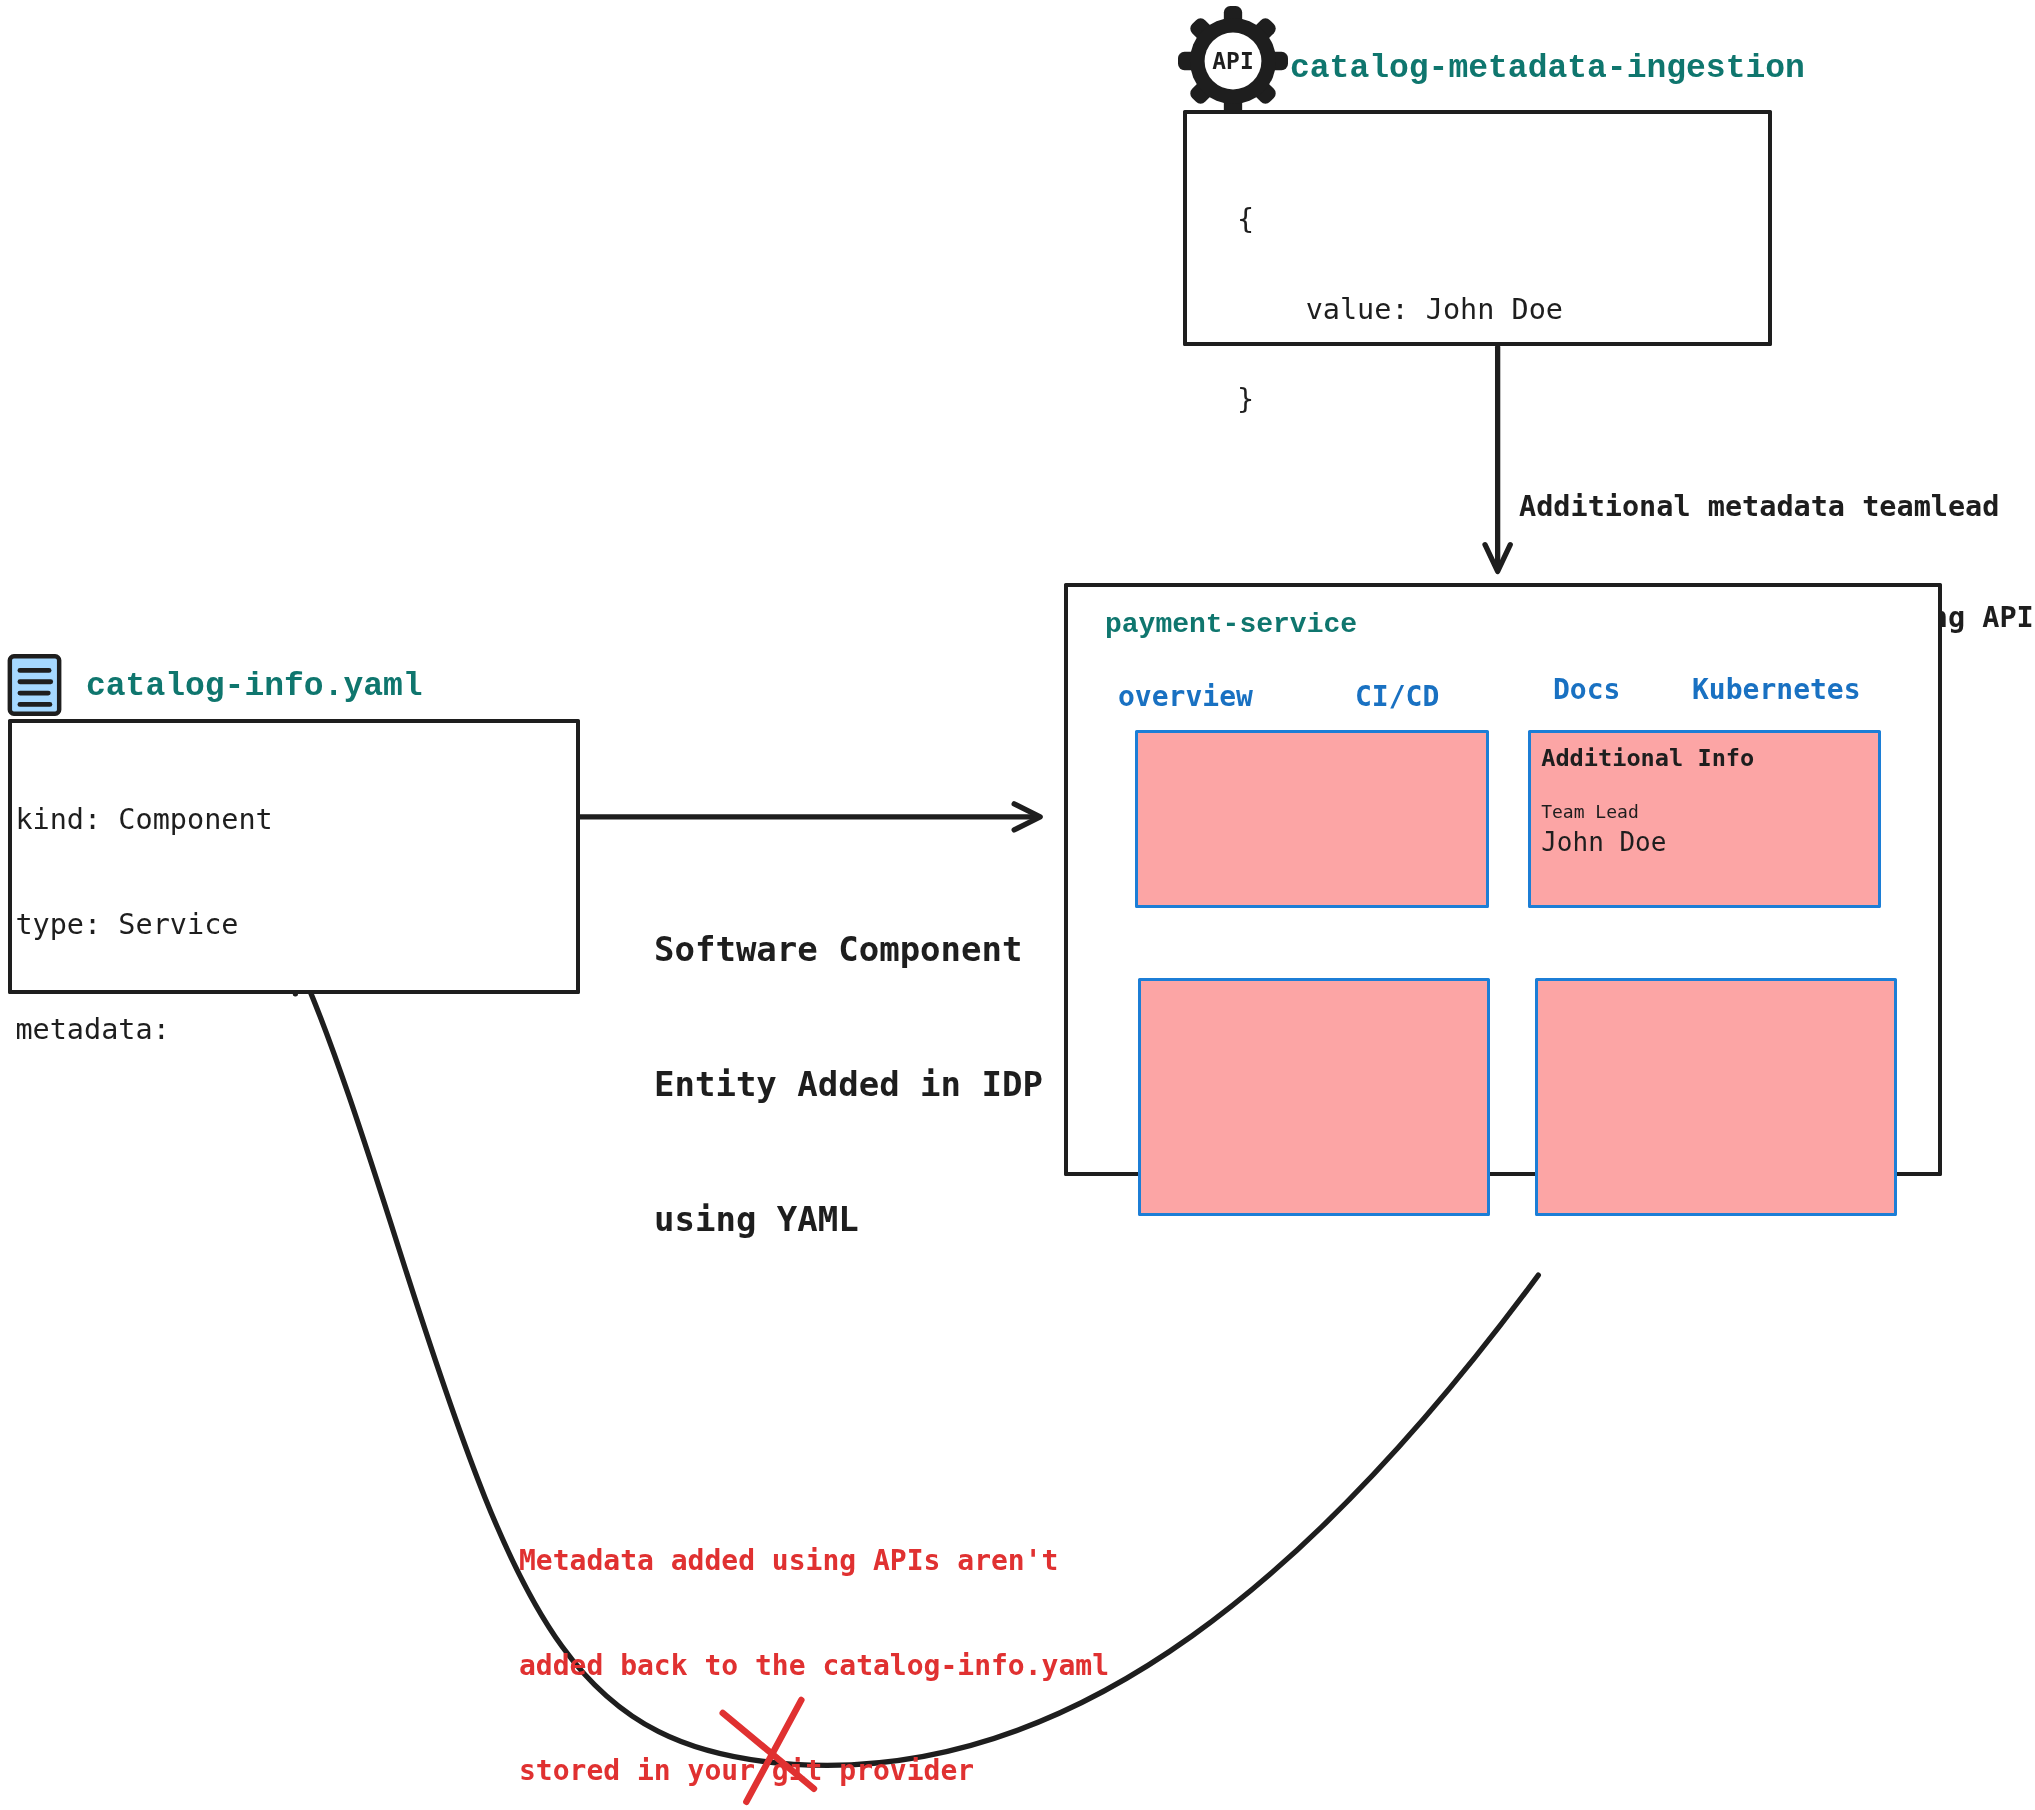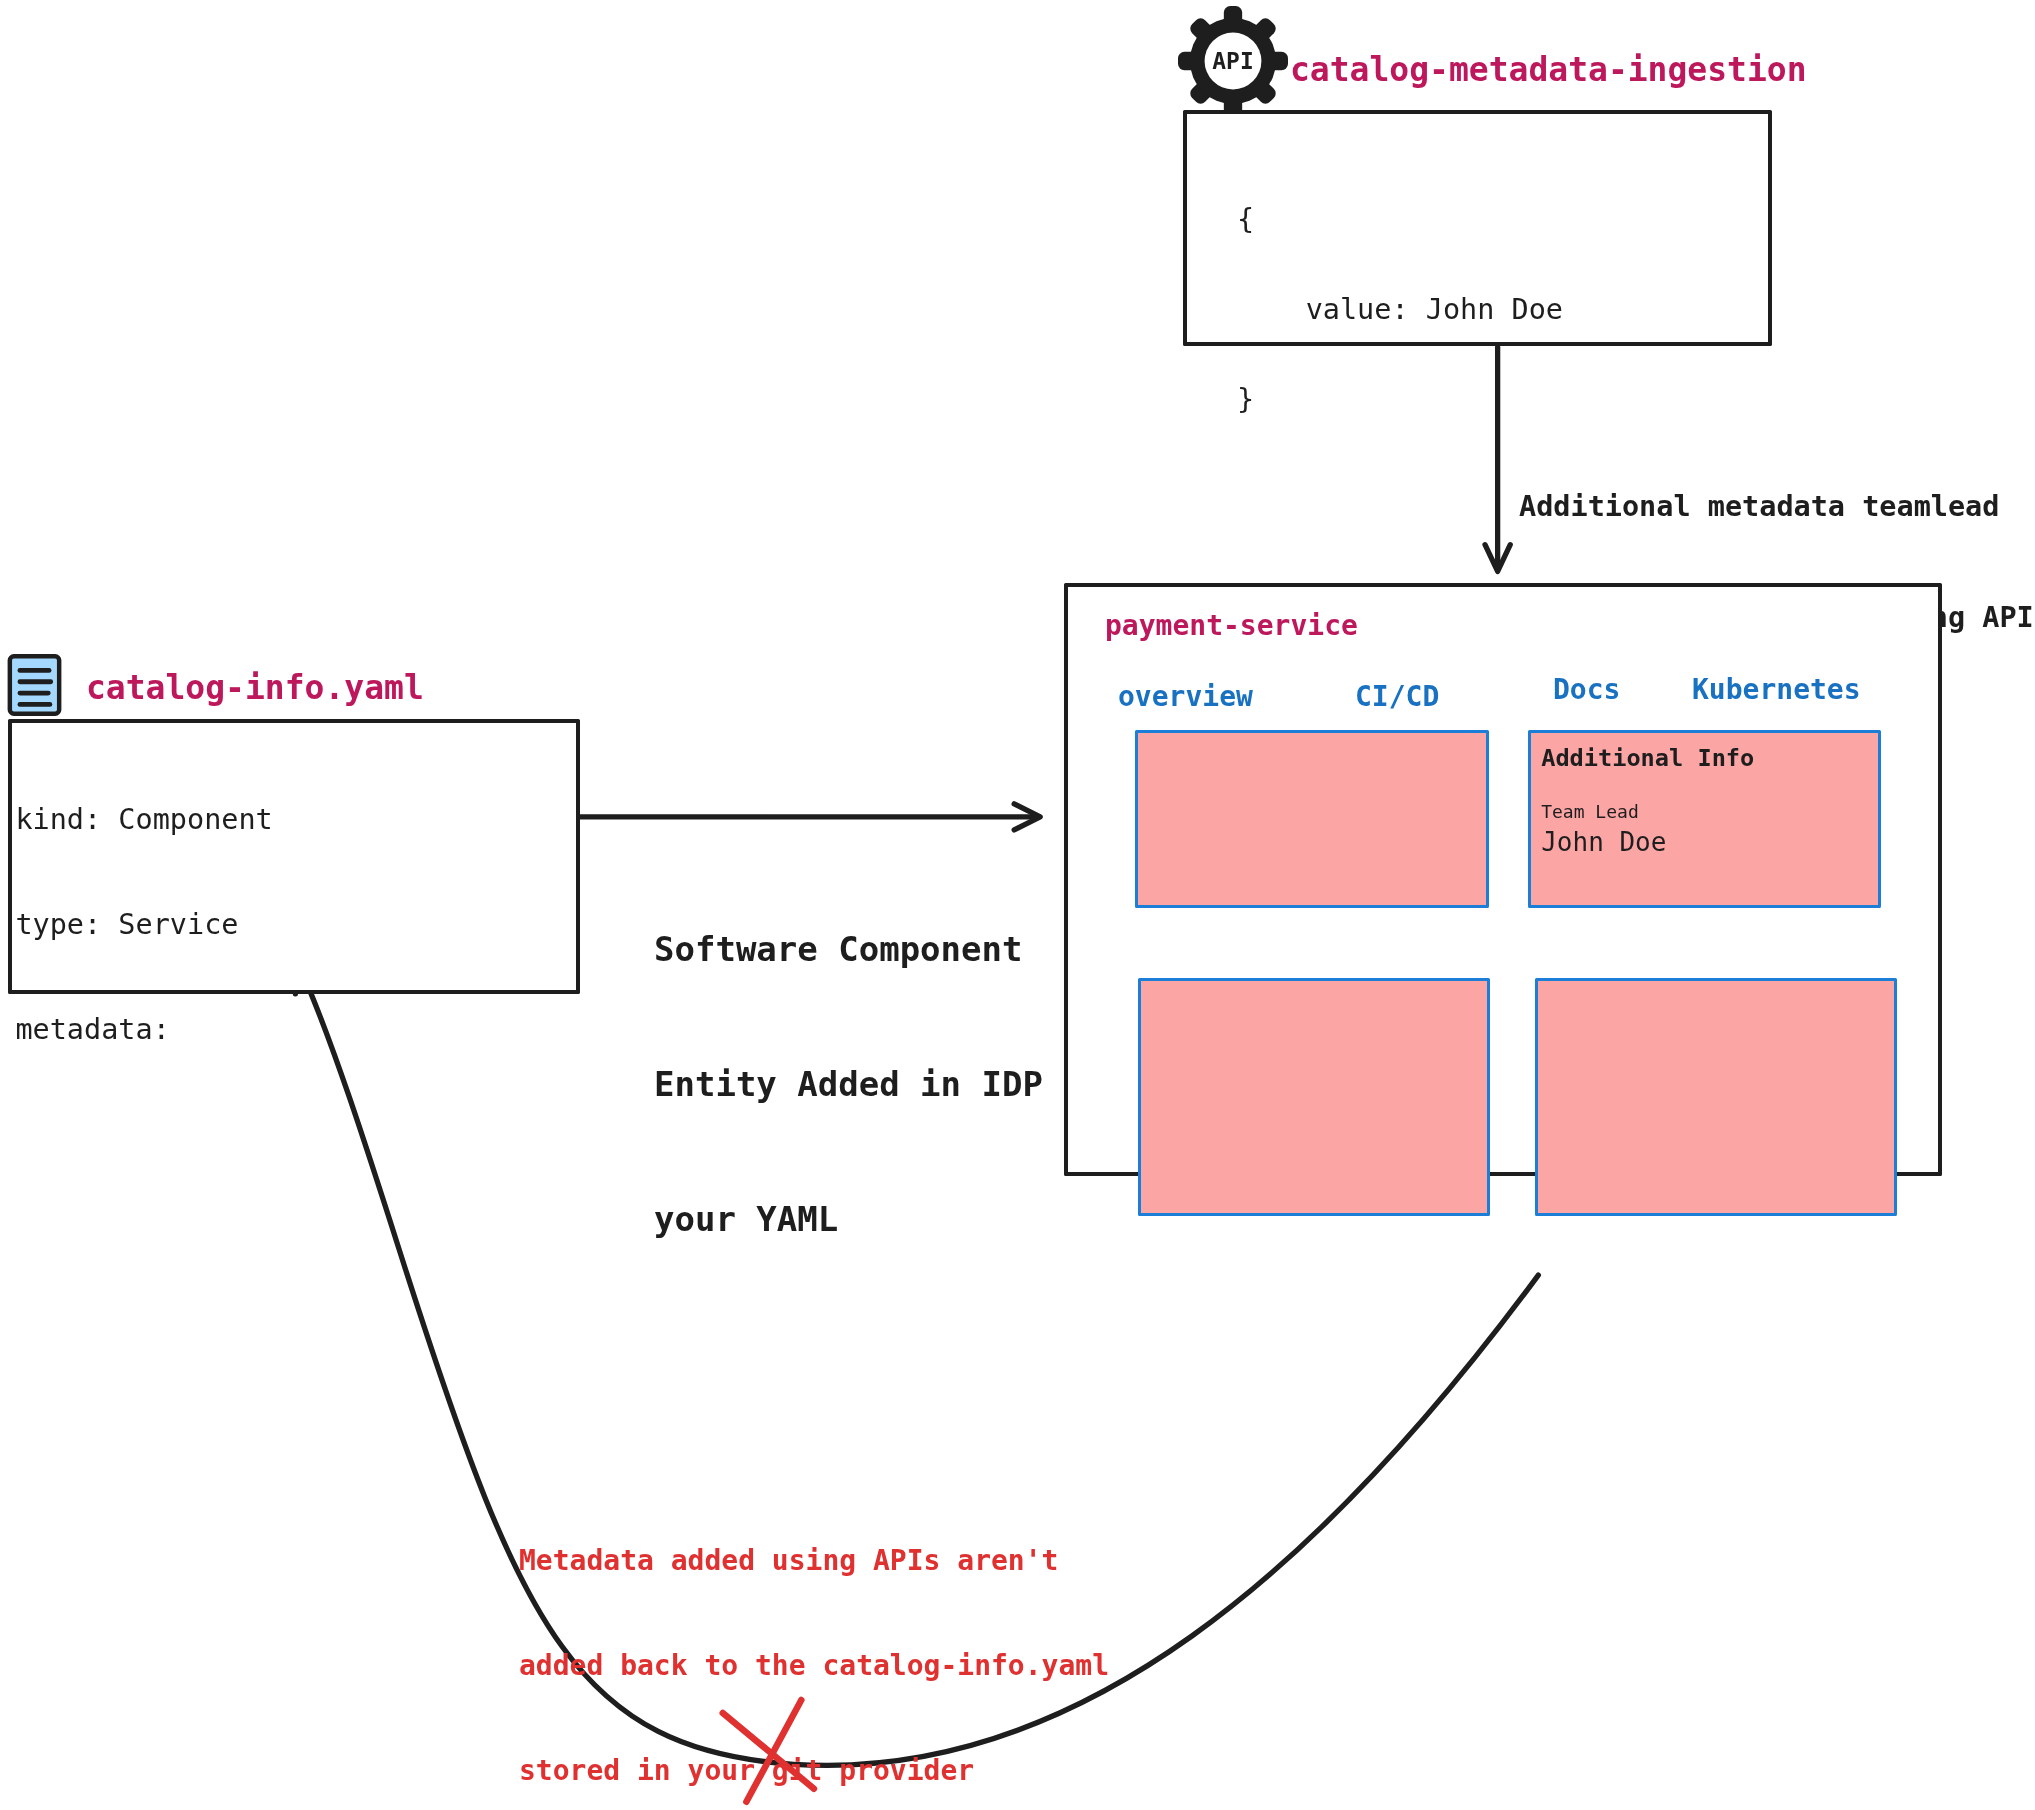--- a/index.html
+++ b/index.html
@@ -4,21 +4,21 @@
 <style>
   html,body{margin:0;padding:0;background:#ffffff;}
   .canvas{position:relative;width:2056px;height:1810px;background:#ffffff;overflow:hidden;
           font-family:"DejaVu Sans Mono", monospace;color:#1e1e1e;}
   .abs{position:absolute;}
   .overlay{position:absolute;left:0;top:0;width:2056px;height:1810px;}
   .stroke{fill:none;stroke:#1e1e1e;stroke-width:13;stroke-linecap:round;stroke-linejoin:round;}
   .stroke-red{fill:none;stroke:#e03131;stroke-width:16;stroke-linecap:round;stroke-linejoin:round;}
   .box{position:absolute;border:4.9px solid #1e1e1e;border-radius:1.6px;background:#ffffff;box-sizing:border-box;}
   .card{position:absolute;border:3.7px solid #1c7ed6;border-radius:1.6px;background:#fca5a5;box-sizing:border-box;}
-  .blue{color:#be185d;}
+  .blue{color:#0f766e;font-family:Liberation Mono, monospace;}
   .title{font-weight:700;font-size:33px;white-space:pre;}
   .code{white-space:pre;font-size:28.5px;line-height:30px;}
   .yaml-code{white-space:pre;font-size:28.5px;line-height:35px;}
   .lbl{font-weight:700;white-space:pre;}
   .tab{position:absolute;font-size:28px;font-weight:600;color:#1971c2;white-space:pre;}
   .note{position:absolute;font-weight:700;font-size:28px;line-height:35px;color:#e03131;white-space:pre;}
 </style>
 </head>
 <body>
 
@@ -114,21 +114,21 @@
     <div class="yaml-code" style="position:absolute;left:3.3px;top:9px;">
       <div>kind: Component</div>
       <div>type: Service</div>
       <div>metadata:</div>
     </div>
   </div>
 
   <div class="abs lbl" style="left:617px;top:837px;font-size:34px;line-height:45px;margin-left:37px;">
     <div>Software Component</div>
     <div>Entity Added in IDP</div>
-    <div>your YAML</div>
+    <div>using YAML</div>
   </div>
 
   <div class="note" style="left:519px;top:1473px;">
     <div>Metadata added using APIs aren't</div>
     <div>added back to the catalog-info.yaml</div>
     <div>stored in your git provider</div>
   </div>
 
 </div>
 

